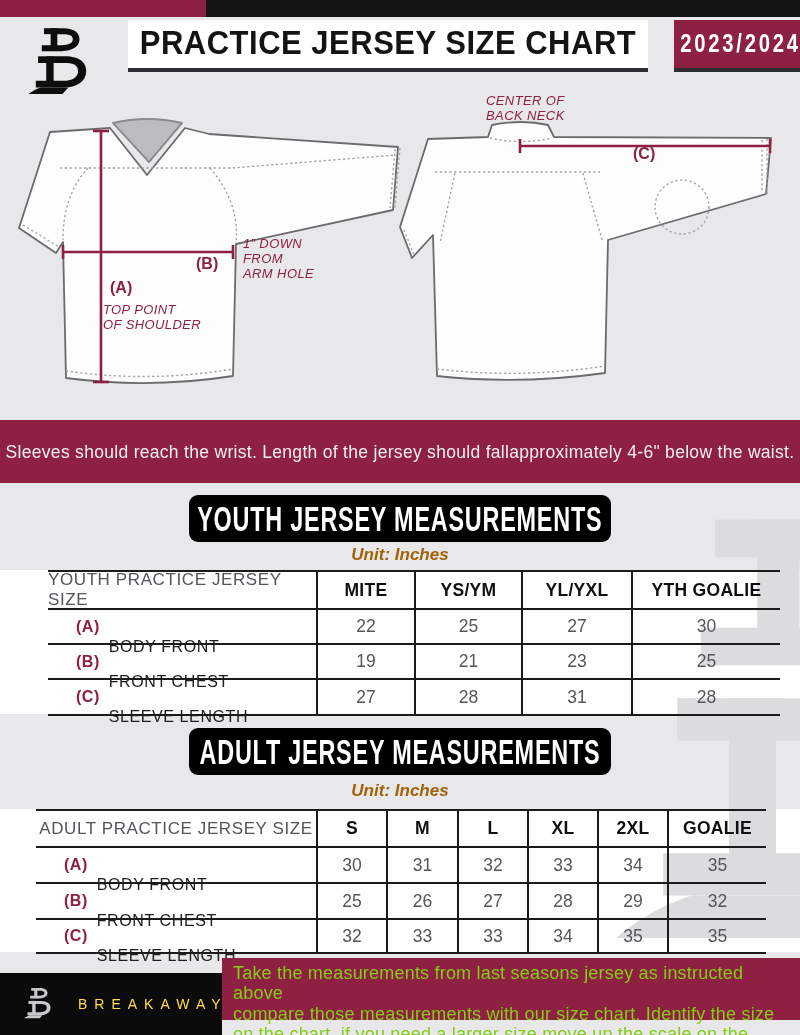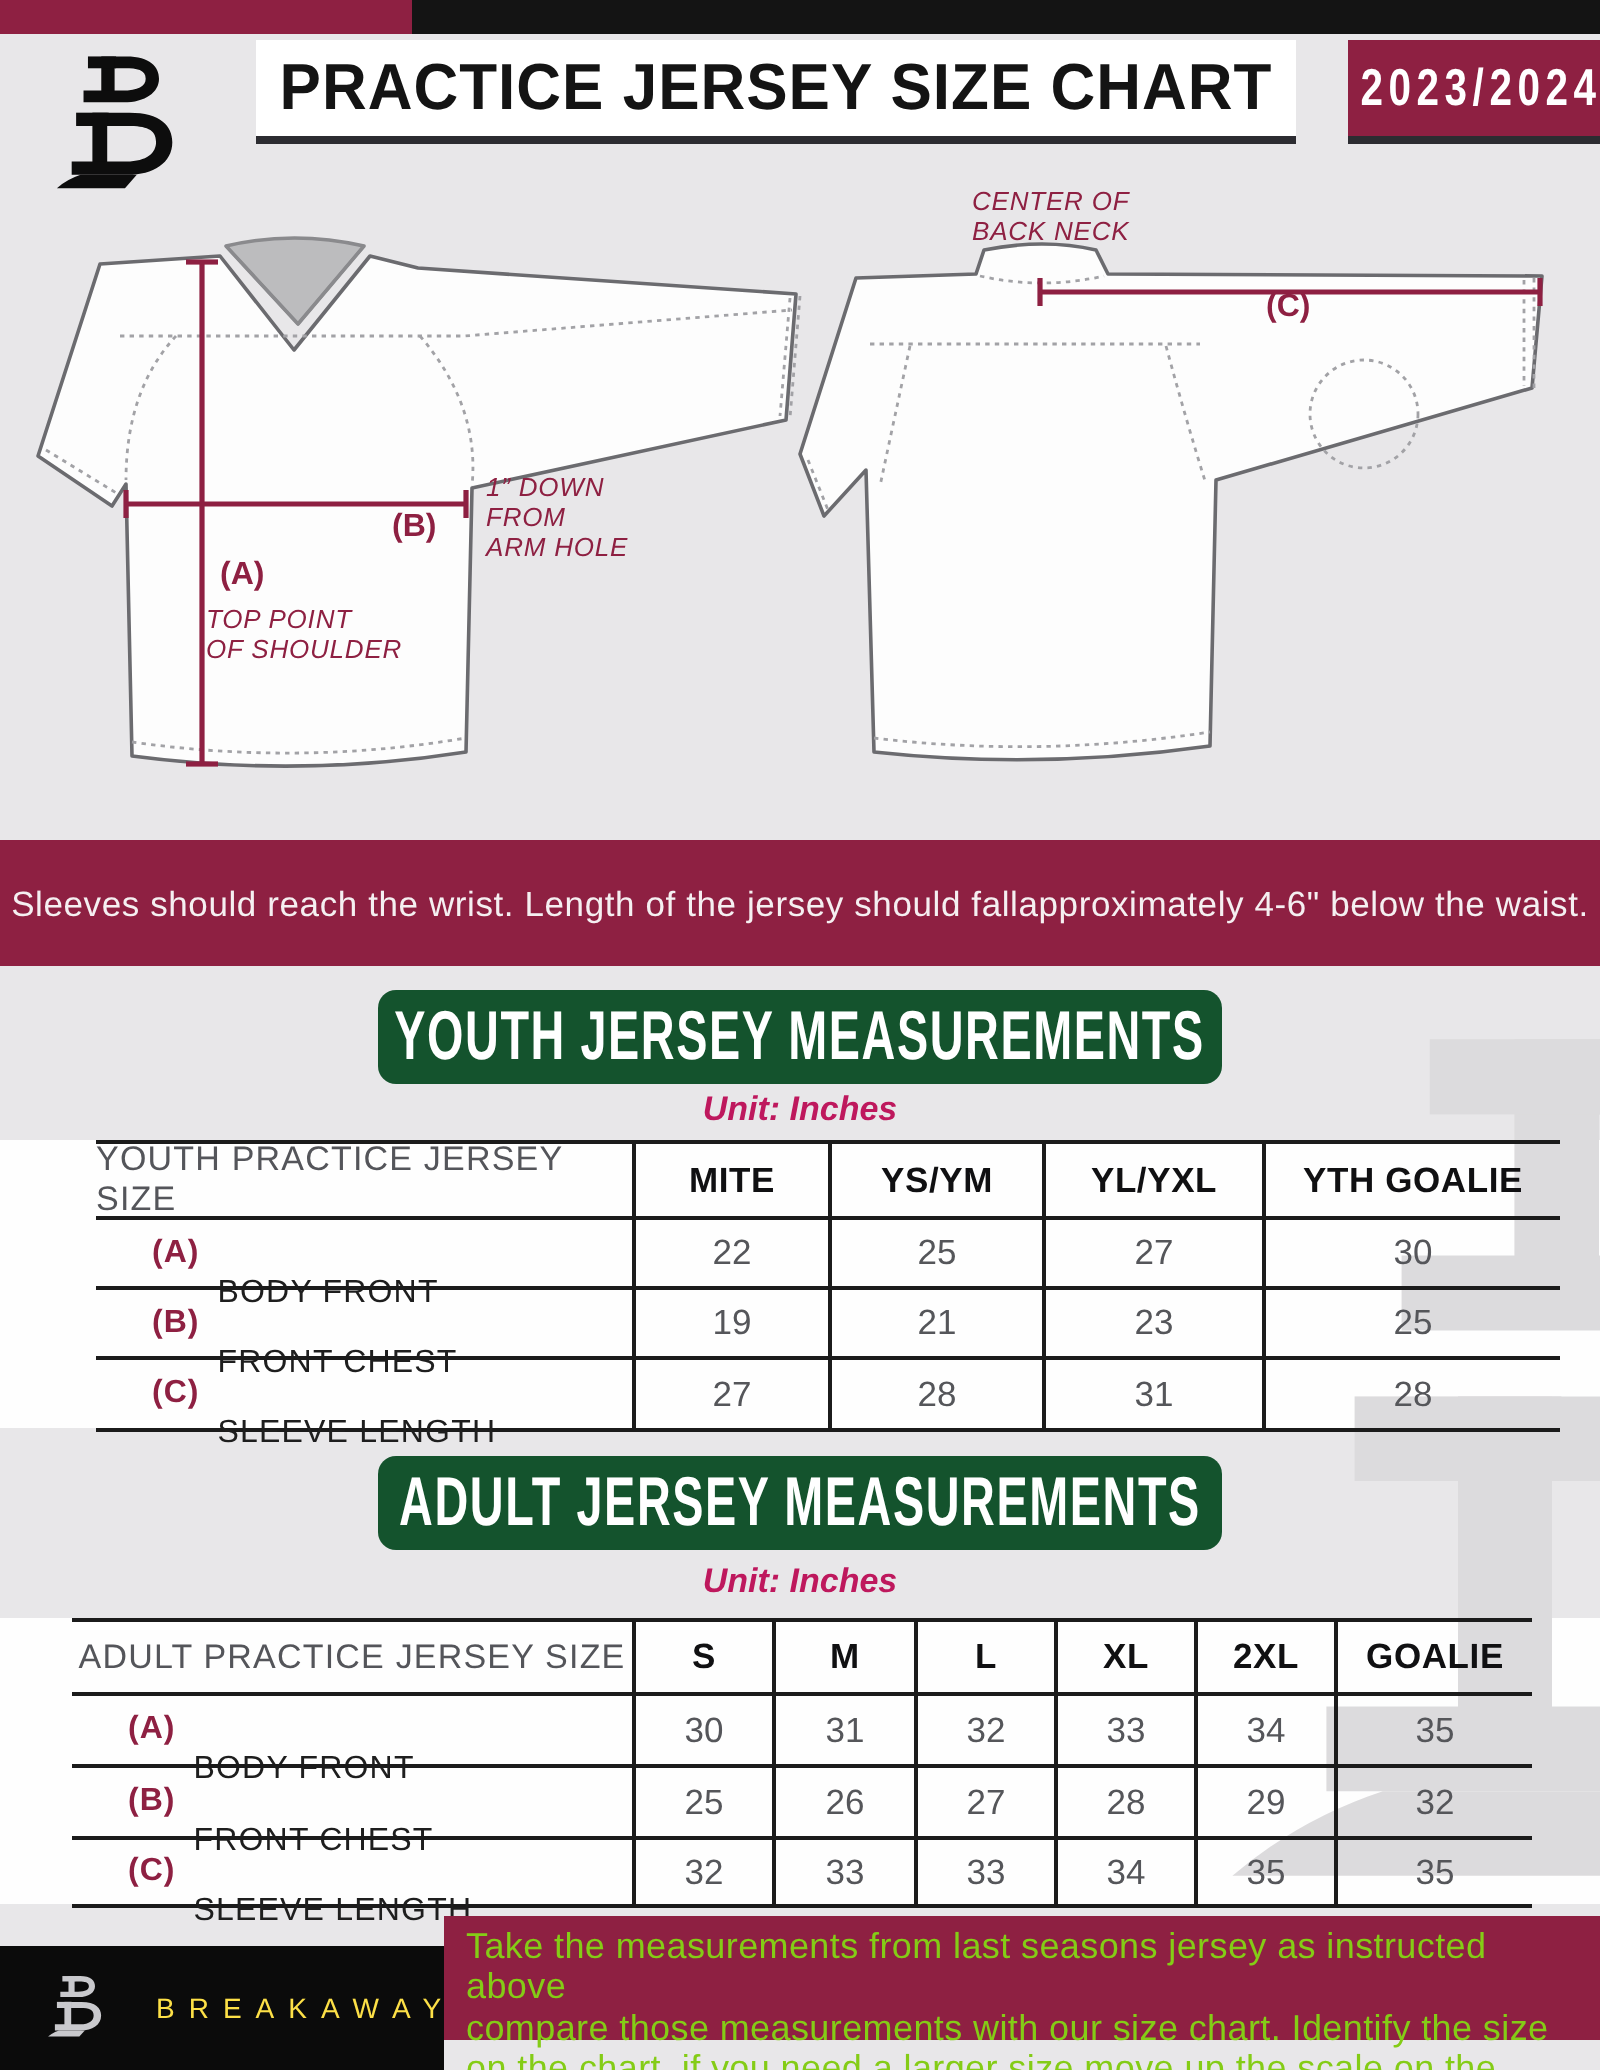--- a/index.html
+++ b/index.html
@@ -35,31 +35,31 @@
   .anno{position:absolute;z-index:2;color:#8e2042;font-style:italic;font-size:13px;line-height:15px;letter-spacing:.4px;}
   .anno.key{font-style:normal;font-weight:bold;font-size:16px;letter-spacing:0;}
   
   .banner{
     position:absolute;left:0;top:420px;width:800px;height:63px;background:#8e2042;z-index:2;
     display:flex;flex-direction:row;align-items:center;justify-content:center;
     color:#f5eff1;font-size:17.5px;line-height:26px;letter-spacing:.3px;text-align:center;
   }
   
   .section-heading{
-    position:absolute;left:189px;width:422px;height:47px;background:#14532d;border-radius:9px;
+    position:absolute;left:189px;width:422px;height:47px;background:#000000;border-radius:9px;
     display:flex;align-items:center;justify-content:center;z-index:2;
   }
   .section-heading span{
     color:#ffffff;font-size:30px;font-weight:bold;letter-spacing:1px;white-space:nowrap;
     transform:scale(.78,1.15);
   }
   .h1pos{top:495px;} .h2pos{top:728px;}
   .unit{
     position:absolute;left:0;width:800px;text-align:center;z-index:2;
-    font-style:italic;font-weight:bold;font-size:17px;color:#be185d;
+    font-style:italic;font-weight:bold;font-size:17px;color:#a16207;
   }
   .u1pos{top:545px;} .u2pos{top:781px;}
   
   .whiteband{position:absolute;left:0;width:800px;background:#fefefe;z-index:0;}
   .wb1{top:570px;height:144px;} .wb2{top:809px;height:143px;}
   .watermark{position:absolute;left:588px;top:482px;width:470px;height:517px;color:#dcdbdd;z-index:1;}
   
   .mtable{position:absolute;z-index:2;border-bottom:2px solid #1b1b1b;}
   .cell{
     display:flex;align-items:center;justify-content:center;border-top:2px solid #1b1b1b;

